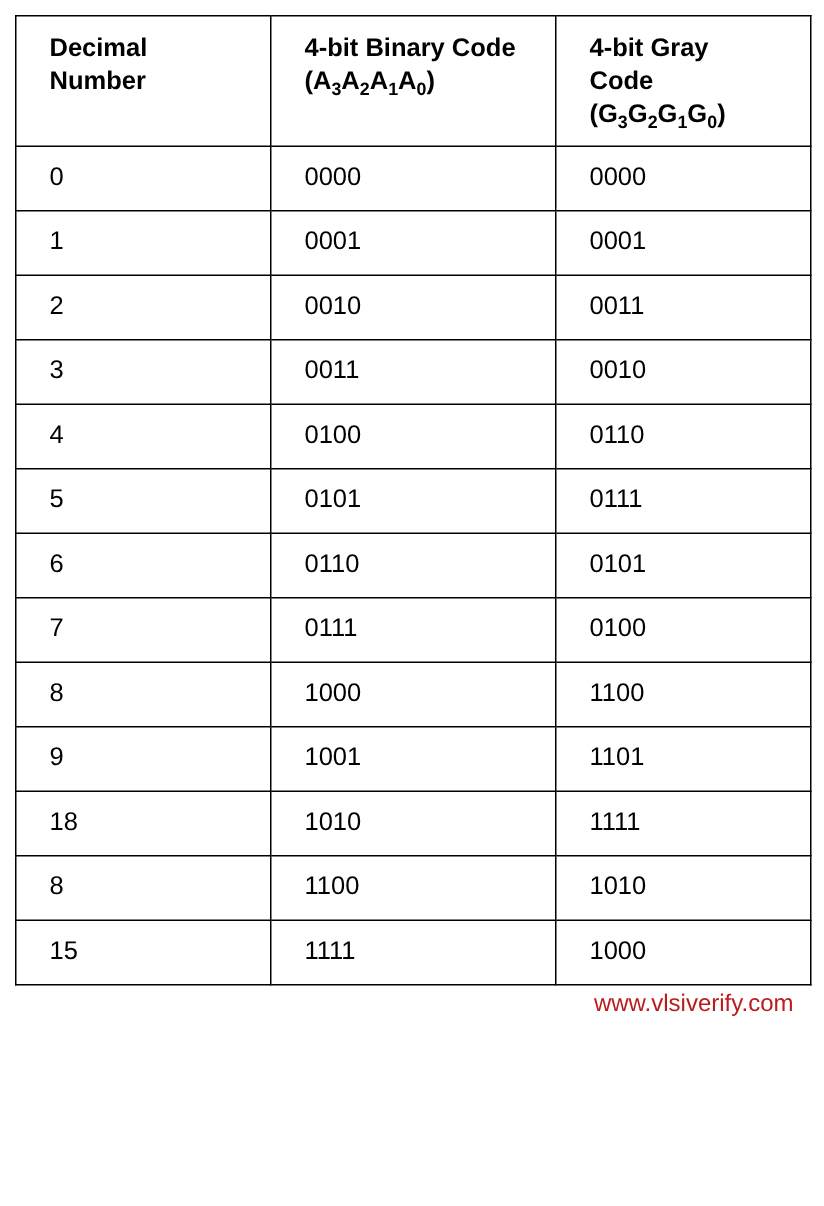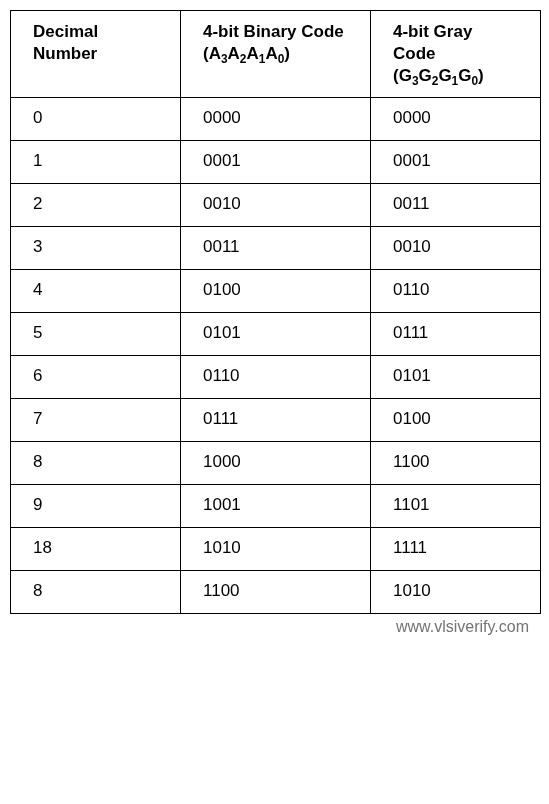--- a/index.html
+++ b/index.html
@@ -33,21 +33,21 @@
   }
   col.c1 { width: 170px; }
   col.c2 { width: 190px; }
   col.c3 { width: 170px; }
   .sub { font-size: 0.7em; vertical-align: sub; line-height: 0; }
   .credit {
     text-align: right;
     font-size: 16px;
     padding: 4px 10px 0 0;
     font-family: Arial, sans-serif;
-    color: #737373;
+    color: #b91c1c;
   }
 </style>
 </head>
 <body>
 
 <table>
   <colgroup>
     <col class="c1">
       <col class="c2">
       <col class="c3">
@@ -113,15 +113,20 @@
       <tr>
         <td>18</td>
         <td>1010</td>
         <td>1111</td>
       </tr>
       <tr>
         <td>8</td>
         <td>1100</td>
         <td>1010</td>
       </tr>
+      <tr>
+        <td>15</td>
+        <td>1111</td>
+        <td>1000</td>
+      </tr>
     </tbody>
 </table>
 <div class="credit">www.vlsiverify.com</div>
 
 </body></html>

